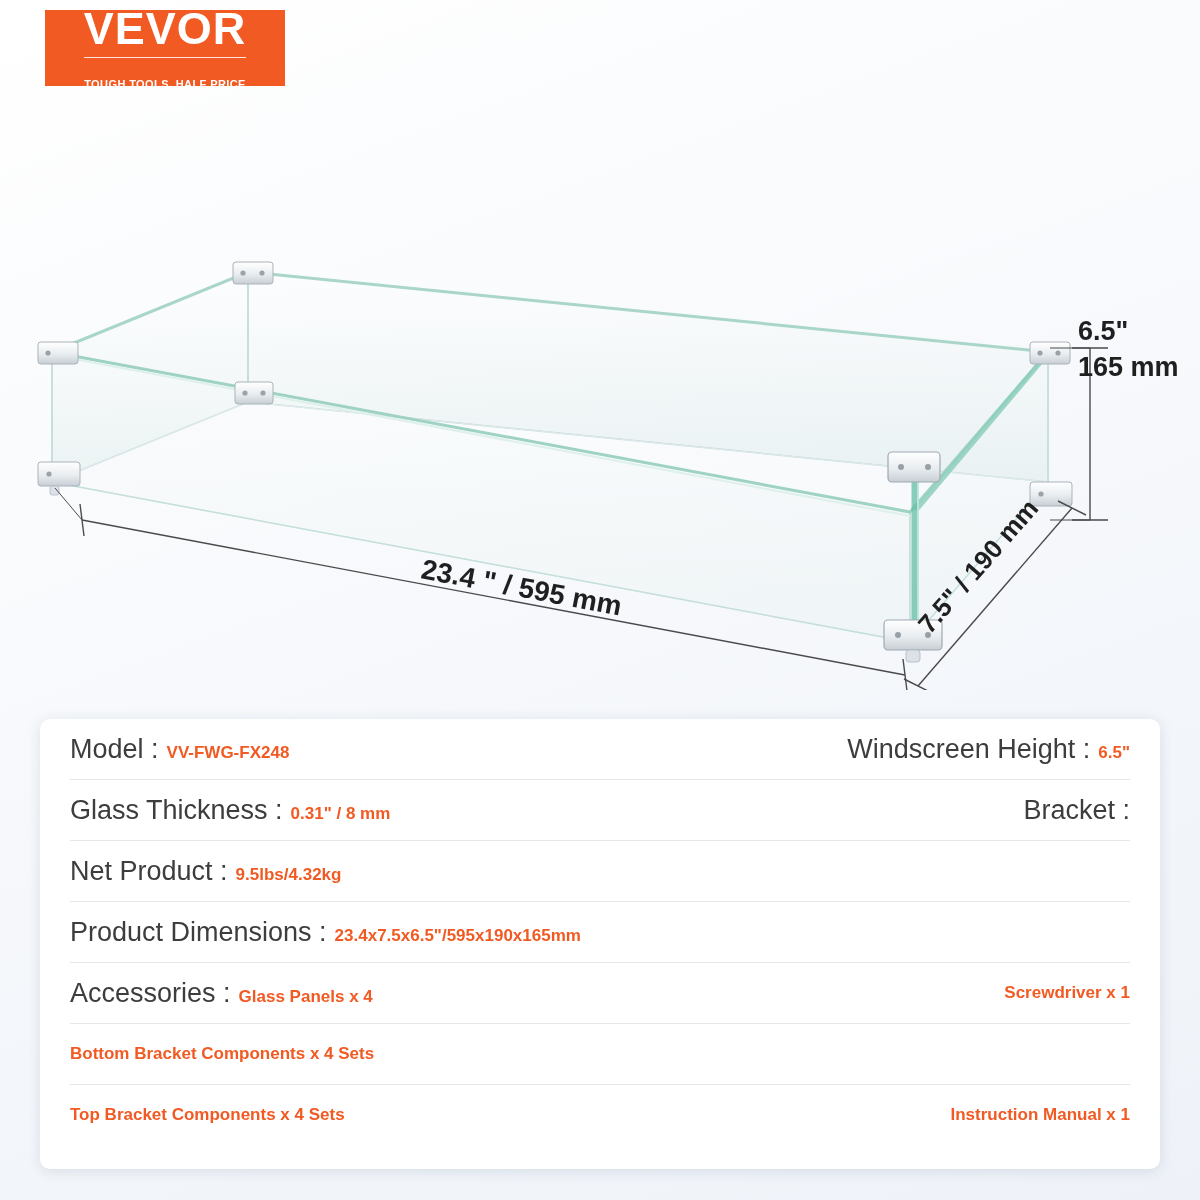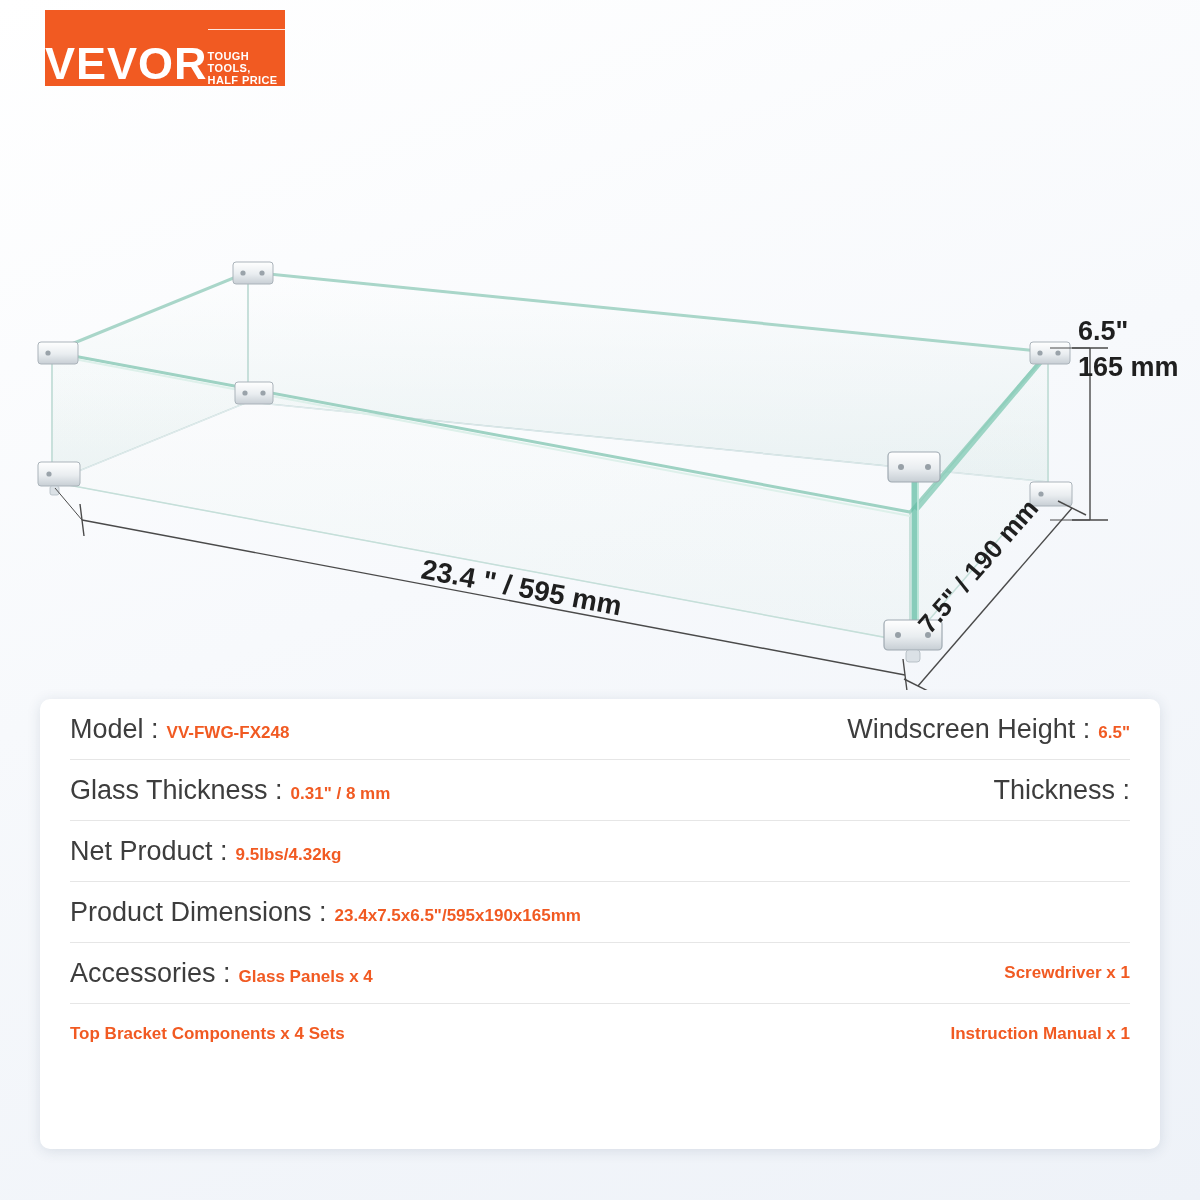--- a/index.html
+++ b/index.html
@@ -24,22 +24,22 @@
 
   
   .logo-box {
     position: absolute;
     left: 45px;
     top: 10px;
     width: 240px;
     height: 76px;
     background: #f15a22;
     display: flex;
-    flex-direction: row;
-    align-items: flex-end;
+    flex-direction: column;
+    align-items: center;
     justify-content: center;
   }
   .logo-word {
     color: #ffffff;
     font-size: 45px;
     font-weight: bold;
     letter-spacing: 1px;
     line-height: 1;
     font-family: "Liberation Sans", sans-serif;
   }
@@ -59,21 +59,21 @@
     left: 0;
     top: 90px;
     width: 1200px;
     height: 600px;
   }
 
   
   .spec-panel {
     position: absolute;
     left: 40px;
-    top: 699px;
+    top: 719px;
     width: 1120px;
     height: 450px;
     background: #ffffff;
     border-radius: 10px;
     box-shadow: 0 2px 14px rgba(40,60,90,0.13);
     padding: 0 30px;
     box-sizing: border-box;
   }
   .spec-row {
     position: relative;
@@ -251,21 +251,21 @@
         <span class="val">6.5"</span>
       </div>
     </div>
 
     <div class="spec-row">
       <div class="cell">
         <span class="lbl">Glass Thickness :</span>
         <span class="val">0.31" / 8 mm</span>
       </div>
       <div class="cell right">
-        <span class="lbl">Thickness :</span>
+        <span class="lbl">Bracket :</span>
       </div>
     </div>
 
     <div class="spec-row">
       <div class="cell">
         <span class="lbl">Net Product :</span>
         <span class="val">9.5lbs/4.32kg</span>
       </div>
     </div>
 
@@ -279,20 +279,25 @@
     <div class="spec-row">
       <div class="cell">
         <span class="lbl">Accessories :</span>
         <span class="val">Glass Panels x 4</span>
       </div>
       <div class="cell right">
         <span class="val solo">Screwdriver x 1</span>
       </div>
     </div>
 
+    <div class="spec-row">
+      <div class="cell">
+        <span class="val solo">Bottom Bracket Components x 4 Sets</span>
+      </div>
+    </div>
 
     <div class="spec-row">
       <div class="cell">
         <span class="val solo">Top Bracket Components x 4 Sets</span>
       </div>
       <div class="cell right">
         <span class="val solo">Instruction Manual x 1</span>
       </div>
     </div>
 

